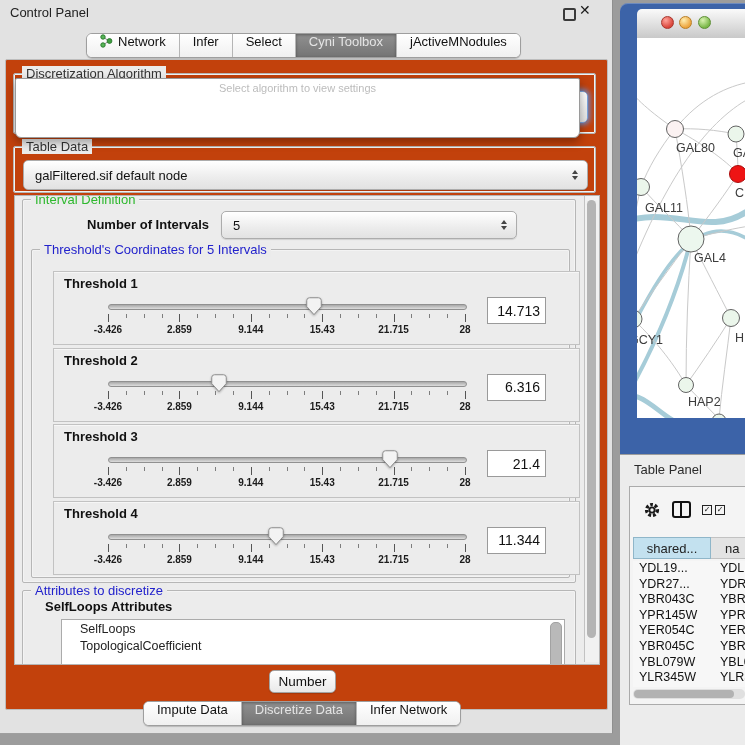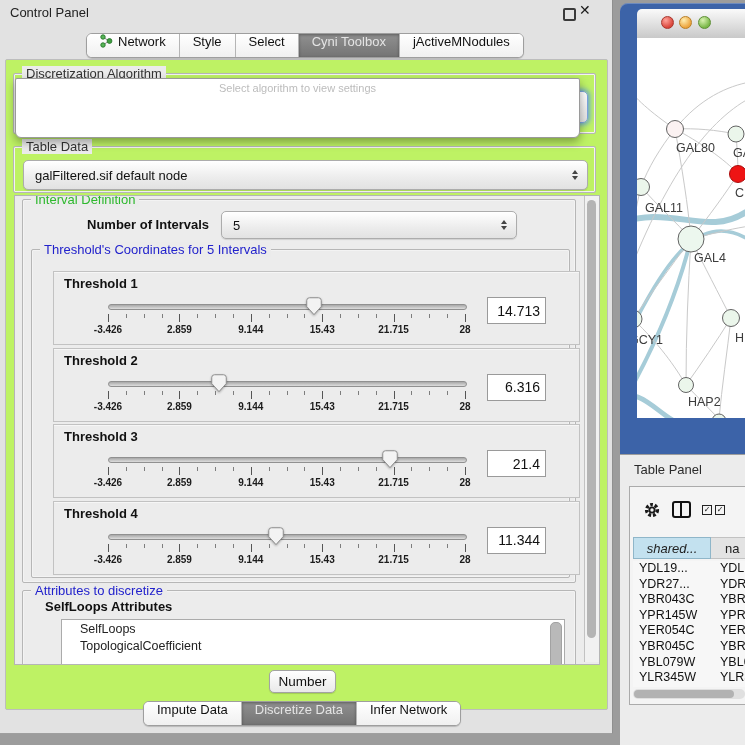--- a/index.html
+++ b/index.html
@@ -19,21 +19,21 @@
     overflow:hidden;background:#fff;box-shadow:0 1px 1px rgba(0,0,0,.18);}
   .seg{display:flex;align-items:flex-start;justify-content:center;gap:5px;font-size:13px;color:#111;
     background:linear-gradient(#ffffff,#f0f0f0);border-right:1px solid #b5b5b5;padding:0 13px;cursor:pointer;white-space:nowrap;}
   .seg:last-child{border-right:none;}
   .seg.sel{background:linear-gradient(#909090,#747474);color:#e4e4e4;box-shadow:inset 0 1px 3px rgba(0,0,0,.35);}
   #top-tabs{left:86px;top:33px;}
   #bottom-tabs{left:143px;top:701px;}
 
   
   #content-panel{position:absolute;left:5px;top:59px;width:601px;height:649px;
-    background:#bef264;border:1px solid #bdbdbd;border-radius:2px;}
+    background:#c2410c;border:1px solid #bdbdbd;border-radius:2px;}
 
   
   .group{position:absolute;border:1px solid #b6b6b6;border-radius:2px;box-shadow:inset 0 0 0 1px #f3f3f3;}
   .legend{position:absolute;top:-8px;left:8px;background:#ebebeb;padding:0 4px;font-size:13px;color:#333;white-space:nowrap;}
   .legend.green{color:var(--green,#2db82d);}
   .legend.blue{color:var(--blue,#2222cc);}
 
   
   .combo{position:absolute;background:linear-gradient(#ffffff,#ececec 60%,#e2e2e2);
     border:1px solid #acacac;border-radius:5px;box-shadow:0 1px 1px rgba(0,0,0,.12), inset 0 1px 0 #fff;
@@ -100,21 +100,21 @@
   #table-panel{position:absolute;left:620px;top:455px;width:125px;height:290px;background:#ececec;}
   #tp-title{position:absolute;left:14px;top:7px;font-size:13px;color:#2a2a2a;}
   #tp-body{position:absolute;left:9px;top:31px;width:120px;height:217px;background:#f4f4f4;border:1px solid #ababab;}
   #tp-toolbar{position:absolute;left:0;top:0;width:100%;height:46px;background:#f4f4f4;}
   .split-icon{position:absolute;left:42px;top:14px;width:15px;height:13px;border:2px solid #111;border-radius:3px;cursor:pointer;}
   .split-icon i{position:absolute;left:6px;top:0;width:2px;height:13px;background:#111;}
   .chk{position:absolute;top:18px;width:8px;height:8px;border:1.5px solid #222;font-size:8px;line-height:8px;color:#111;text-align:center;cursor:pointer;}
   #gear-btn{position:absolute;left:13px;top:14px;cursor:pointer;}
   #tp-header{position:absolute;left:3px;top:50px;width:116px;height:22px;display:flex;}
   .hcell{font-size:13px;color:#222;line-height:22px;box-sizing:border-box;cursor:pointer;overflow:hidden;white-space:nowrap;}
-  .hcell.c1{width:78px;text-align:center;background:var(--hdrblue,#c3e1ef);border:1px solid #8fb6c9;font-style:italic;}
+  .hcell.c1{width:78px;text-align:center;background:var(--hdrblue,#c3e1ef);border:1px solid #8fb6c9;}
   .hcell.c2{flex:1;background:#e3e3e3;border:1px solid #c2c2c2;border-left:none;padding-left:14px;}
   #tp-rows{position:absolute;left:3px;top:74px;width:116px;height:126px;overflow:hidden;background:#f7f7f7;}
   .trow{display:flex;height:15.6px;cursor:pointer;}
   .trow span{font-size:12.5px;color:#111;line-height:15.6px;white-space:nowrap;overflow:hidden;}
   .trow .c1{width:78px;padding-left:6px;box-sizing:border-box;}
   .trow .c2{flex:1;padding-left:9px;}
   #tp-hscroll{position:absolute;left:3px;top:202px;width:112px;height:10px;background:#e0e0e0;border-radius:5px;cursor:pointer;}
   #tp-hscroll .thumb{position:absolute;left:1px;top:1px;width:100px;height:8px;border-radius:4px;background:#b2b2b2;}
 
   .net-label{font-size:12.5px;fill:#3c3c3c;font-family:"Liberation Sans",sans-serif;}
@@ -136,21 +136,21 @@
           <svg width="13" height="14" viewBox="0 0 13 14">
             <line x1="3" y1="3" x2="9" y2="7" stroke="#888" stroke-width="1"></line>
             <line x1="3" y1="11" x2="9" y2="7" stroke="#888" stroke-width="1"></line>
             <circle cx="3" cy="3" r="2.2" fill="#57b557" stroke="#2e7d32"></circle>
             <circle cx="3" cy="11" r="2.2" fill="#57b557" stroke="#2e7d32"></circle>
             <circle cx="9.5" cy="7" r="2.4" fill="#3f9f3f" stroke="#2e7d32"></circle>
           </svg>
           <span>Network</span>
         </div>
         <div class="seg">
-          <span>Style</span>
+          <span>Infer</span>
         </div>
         <div class="seg">
           <span>Select</span>
         </div>
         <div class="seg sel">
           <span>Cyni Toolbox</span>
         </div>
         <div class="seg">
           <span>jActiveMNodules</span>
         </div>

